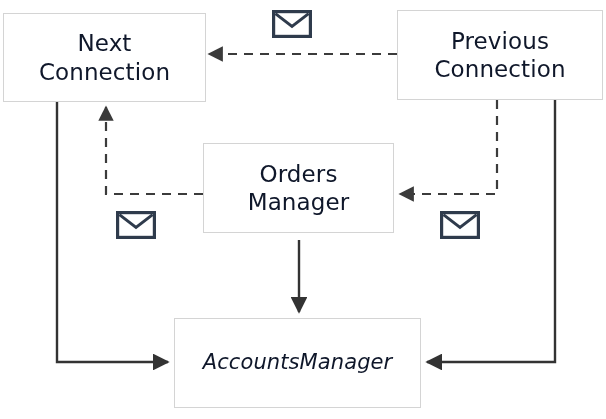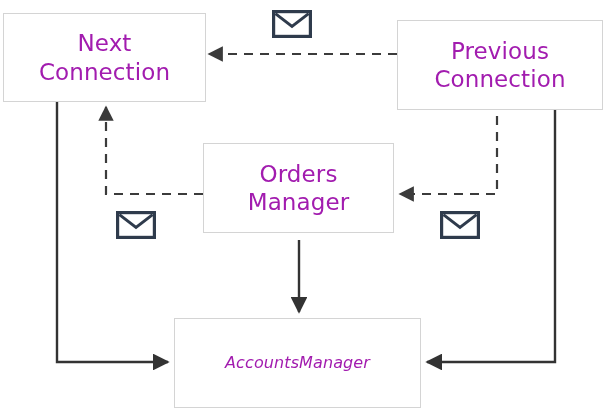--- a/index.html
+++ b/index.html
@@ -27,40 +27,40 @@
   }
   .node {
     position: absolute;
     box-sizing: border-box;
     background: #ffffff;
     border: 1px solid #d4d4d4;
     display: flex;
     align-items: center;
     justify-content: center;
     text-align: center;
-    color: #a21caf;
+    color: #0f172a;
     font-size: 23px;
     line-height: 1.22;
     letter-spacing: 0.1px;
     font-weight: 400;
   }
   .node-label {
     display: block;
     white-space: pre-line;
     padding: 0 4px;
   }
   .node-italic .node-label {
     font-style: italic;
-    font-size: 16px;
+    font-size: 21px;
   }
   #node-next-connection {
     left: 3px;  top: 13px;  width: 203px; height: 89px;
   }
   #node-previous-connection {
-    left: 397px; top: 20px;  width: 206px; height: 90px;
+    left: 397px; top: 10px;  width: 206px; height: 90px;
   }
   #node-orders-manager {
     left: 203px; top: 143px; width: 191px; height: 90px;
   }
   #node-accounts-manager {
     left: 174px; top: 318px; width: 247px; height: 90px;
   }
   .envelope-icon {
     position: absolute;
     width: 40px;

